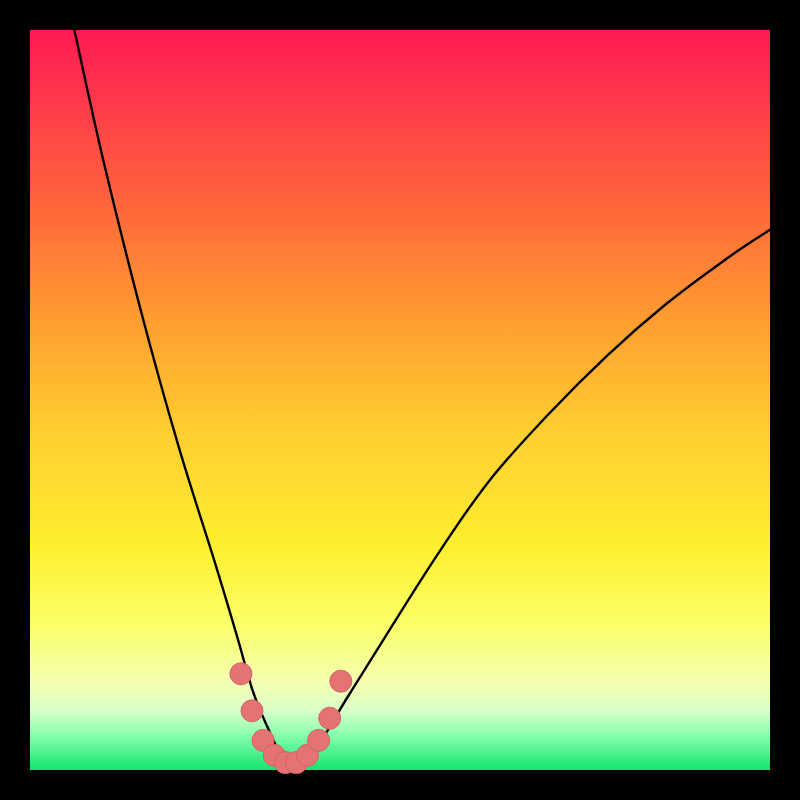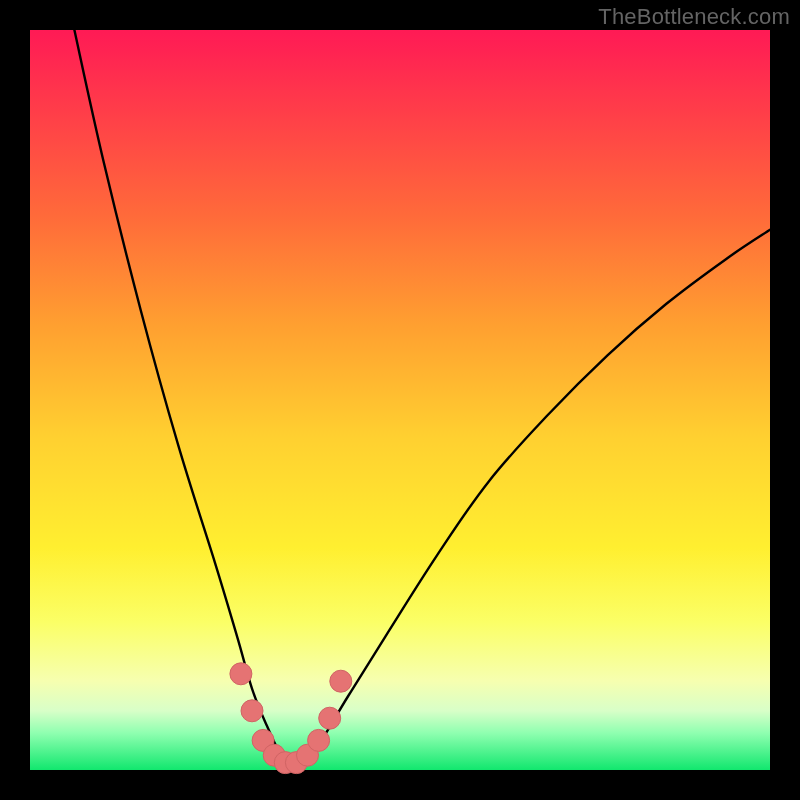--- a/index.html
+++ b/index.html
@@ -55,21 +55,20 @@
     top: 0;
     width: 740px;
     height: 740px;
     overflow: visible;
   }
 </style>
 </head>
 <body>
 
 <div class="frame">
-  <div class="watermark">TheBottleneck.com</div>
 
   <div class="plot-area">
     <svg class="curve-layer" viewBox="0 0 740 740">
       <path id="bottleneck-curve" fill="none" stroke="#000000" stroke-width="2.4" stroke-linecap="round" stroke-linejoin="round" d="M 44.4 0.0 C 49.7 24.0, 62.0 82.6, 74.0 133.2 C 86.0 183.8, 97.7 230.6, 111.0 281.2 C 124.3 331.8, 134.7 369.1, 148.0 414.4 C 161.3 459.7, 174.3 498.2, 185.0 532.8 C 195.7 567.4, 200.5 584.2, 207.2 606.8 C 213.9 629.4, 216.7 642.6, 222.0 658.6 C 227.3 674.6, 231.5 683.6, 236.8 695.6 C 242.1 707.6, 246.3 718.5, 251.6 725.2 C 256.9 731.9, 261.1 732.6, 266.4 732.6 C 271.7 732.6, 275.9 730.5, 281.2 725.2 C 286.5 719.9, 289.3 713.7, 296.0 703.0 C 302.7 692.3, 307.5 683.3, 318.2 666.0 C 328.9 648.7, 339.2 632.1, 355.2 606.8 C 371.2 581.5, 388.4 553.4, 407.0 525.4 C 425.6 497.4, 438.8 476.7, 458.8 451.4 C 478.8 426.1, 496.7 407.4, 518.0 384.8 C 539.3 362.2, 555.9 345.6, 577.2 325.6 C 598.5 305.6, 615.1 291.1, 636.4 273.8 C 657.7 256.5, 677.0 242.7, 695.6 229.4 C 714.2 216.1, 732.0 205.1, 740.0 199.8"></path>
       <g id="marker-group">
           <circle cx="210.9" cy="643.8" r="11" fill="#e57373" stroke="#d06464" stroke-width="1"></circle>
           <circle cx="222.0" cy="680.8" r="11" fill="#e57373" stroke="#d06464" stroke-width="1"></circle>
           <circle cx="233.1" cy="710.4" r="11" fill="#e57373" stroke="#d06464" stroke-width="1"></circle>
           <circle cx="244.2" cy="725.2" r="11" fill="#e57373" stroke="#d06464" stroke-width="1"></circle>
           <circle cx="255.3" cy="732.6" r="11" fill="#e57373" stroke="#d06464" stroke-width="1"></circle>

